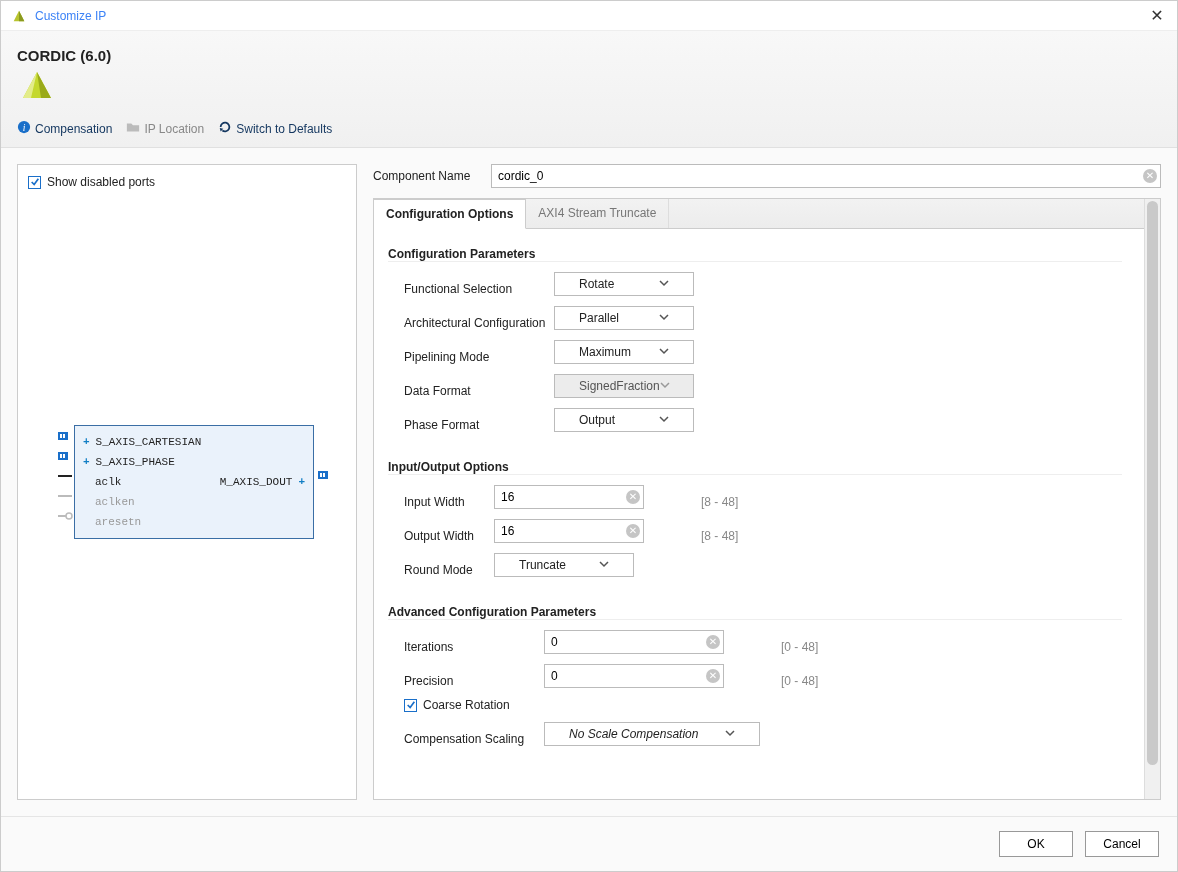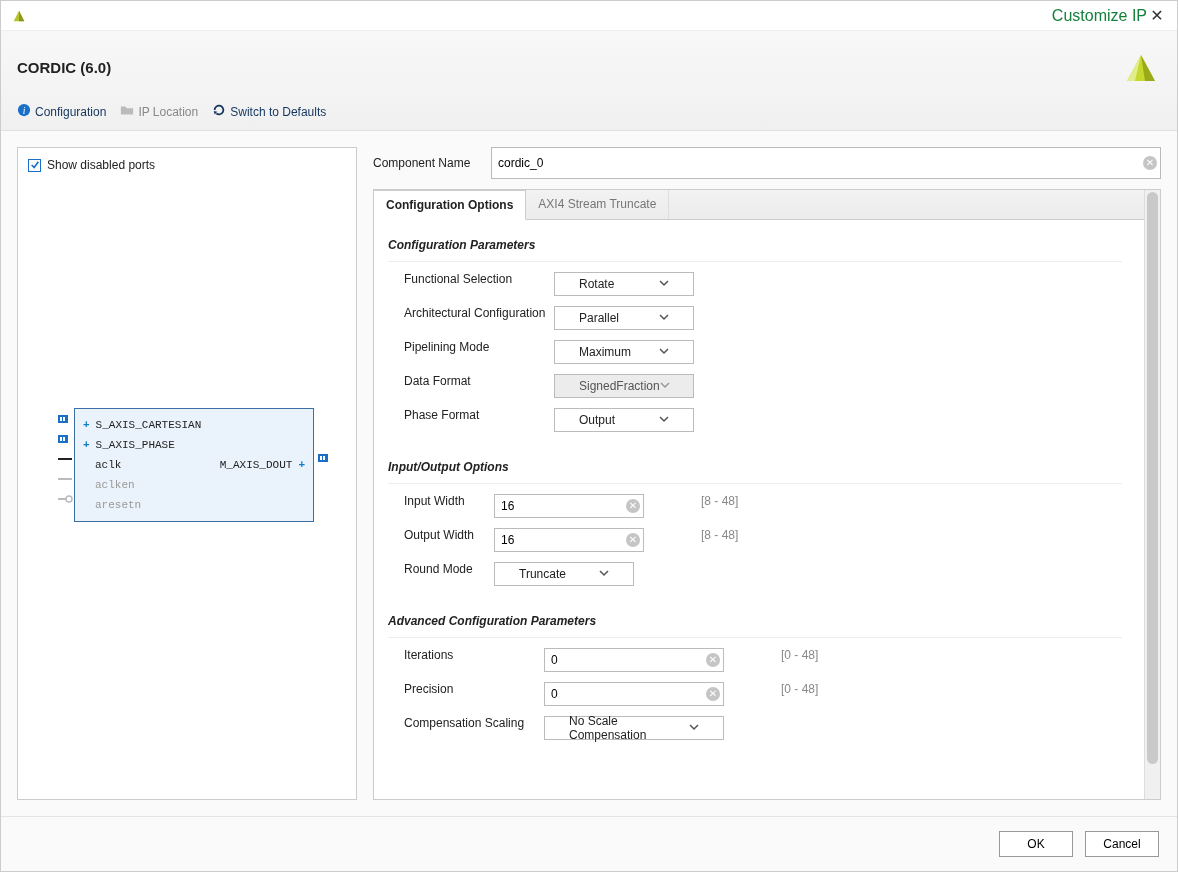--- a/index.html
+++ b/index.html
@@ -1,23 +1,23 @@
 <!DOCTYPE html>
 <html><head>
 <meta charset="utf-8">
 <style>
   * { box-sizing: border-box; margin: 0; padding: 0; }
   body { font-family: "Segoe UI", Arial, sans-serif; font-size: 12px; background: #fff; color: #222; }
   .window { width: 1178px; height: 872px; border: 1px solid #ccc; background:#fff; display:flex; flex-direction:column;}
   .titlebar { height: 30px; display:flex; align-items:center; padding: 0 10px; border-bottom: 1px solid #eee; }
-  .titlebar .title { flex:1; font-size:16px; color:#15803d;text-align:right;}
+  .titlebar .title { flex:1; font-size:12px; color:#3b82f6;}
   .appicon { width:16px; height:16px; margin-right:8px; display:inline-flex; }
   .close-x { font-size:16px; color:#333; cursor:pointer; width:20px; text-align:center;}
   .header { padding: 16px 16px 10px 16px; background: linear-gradient(#f8f8f8,#f0f0f0); border-bottom:1px solid #e0e0e0;}
-  .header-row1 { display:flex; align-items:center; justify-content:space-between;}
+  .header-row1 { display:flex; justify-content:space-between;flex-direction:column;}
   .header-title { font-size:15px; font-weight:bold; color:#222;}
   .logo { width:40px; height:40px;}
   .toolbar { margin-top:16px; display:flex; gap:14px; align-items:center; color:#13365f; font-size:12px;}
   .toolbar .tb-item { display:flex; align-items:center; gap:4px; cursor:pointer;}
   .toolbar .tb-item.disabled { color:#888; cursor:default;}
   .toolbar svg { width:14px; height:14px;}
   .body { flex:1; padding: 16px; display:flex; gap:16px; overflow:hidden; background:#fafafa;}
   .left-panel { width: 340px; border:1px solid #ccc; background:#fff; display:flex; flex-direction:column;}
   .tabs { display:flex; background: linear-gradient(#f2f2f2,#ececec); border-bottom:1px solid #ccc; }
   .tab { padding:7px 12px; font-size:12px; color:#777; cursor:pointer; border-right:1px solid #ddd;}
@@ -29,30 +29,30 @@
   .checkbox .box svg { width:10px; height:10px;}
   .ip-block { position:absolute; top:260px; left:56px; width:240px; border:1px solid #3a6ea5; border-right:1px solid #3a6ea5; background:#eaf2fb; font-family: "Consolas","Courier New",monospace; font-size:11px; padding:6px 8px; }
   .ip-row { display:flex; align-items:center; height:20px;}
   .portplus { color:#117ec4; font-weight:bold; margin-right:6px;}
   .port-left { color:#222;}
   .port-left.disabled { color:#999;}
   .port-right { margin-left:auto; color:#222;}
   .right-panel { flex:1; display:flex; flex-direction:column; overflow:hidden;}
   .comp-row { display:flex; align-items:center; gap:8px; margin-bottom:10px;}
   .comp-row label { font-size:12px; color:#222; width:110px;}
-  .text-input { flex:1; height:32px; border:1px solid #bbb; padding:0 24px 0 6px; font-size:12px; background:#fff; position:relative;}
+  .text-input { flex:1; height:24px; border:1px solid #bbb; padding:0 24px 0 6px; font-size:12px; background:#fff; position:relative;}
   .input-wrap { position:relative; flex:1; display:flex;}
   .clear-btn { position:absolute; right:4px; top:50%; transform:translateY(-50%); width:14px; height:14px; border-radius:50%; background:#c5c5c5; color:#fff; display:flex; align-items:center; justify-content:center; font-size:10px; cursor:pointer; line-height:1;}
   .config-box { flex:1; border:1px solid #ccc; background:#fff; display:flex; overflow:hidden;}
   .config-inner { flex:1; overflow:auto; padding: 14px 22px 20px 14px;}
   .scrollbar { width:16px; background:#f0f0f0; border-left:1px solid #ddd; position:relative;}
   .scroll-thumb { position:absolute; left:2px; right:2px; top:2px; height:94%; background:#c9c9c9; border-radius:6px;}
-  .section-title { font-size:12px; font-weight:bold; color:#222; margin:14px 0 2px 0; border-bottom:1px solid #eee; padding-bottom:9px;font-style:italic;}
+  .section-title { font-size:12px; font-weight:bold; color:#222; margin:14px 0 2px 0; border-bottom:1px solid #eee; padding-bottom:0;}
   .section-title:first-child{margin-top:4px;}
-  .form-row { display:flex; align-items:flex-start; margin-top:10px; padding-left:16px;}
+  .form-row { display:flex; align-items:flex-end; margin-top:10px; padding-left:16px;}
   .form-row label { font-size:12px; width:150px; color:#222;}
   .form-row.adv label { width:140px;}
   .select { width:140px; height:24px; border:1px solid #bbb; background:#fff; display:flex; align-items:center; padding:0 24px; font-size:12px; cursor:pointer; position:relative;}
   .select.disabled { background:#ececec; color:#555; cursor:default;}
   .select .caret { margin-left:auto;}
   .caret svg{width:10px;height:10px;}
   .numwrap { position:relative; width:150px;}
   .numwrap.adv{width:180px;}
   .numinput { width:100%; height:24px; border:1px solid #bbb; padding:0 22px 0 6px; font-size:12px;}
   .range-hint { margin-left:12px; font-size:12px; color:#888;padding-left:45px;}
@@ -87,21 +87,21 @@
             <path fill="#e3ec8a" d="M6 34 L20 8 L14 34 Z"></path>
           </svg>
       </div>
     </div>
     <div class="toolbar">
       <div class="tb-item">
         <span><svg viewBox="0 0 16 16">
               <circle cx="8" cy="8" r="7" fill="#1a6fc9"></circle>
               <text x="8" y="12" text-anchor="middle" fill="#fff" font-size="11" font-family="serif" font-style="italic">i</text>
             </svg></span>
-        <span>Configuration</span>
+        <span>Compensation</span>
       </div>
       <div class="tb-item disabled">
         <span><svg viewBox="0 0 16 16">
               <path fill="#bbb" d="M1 4h5l2 2h7v7H1z"></path>
             </svg></span>
         <span>IP Location</span>
       </div>
       <div class="tb-item">
         <span><svg viewBox="0 0 16 16">
               <path fill="none" stroke="#13365f" stroke-width="2" d="M3 8a5 5 0 1 1 2 4"></path>
@@ -285,22 +285,32 @@
             </div>
             <div class="form-row adv">
               <label>Precision</label>
               <div class="numwrap adv">
                 <input class="numinput" value="0" style="">
                 <span class="clear-btn">✕</span>
               </div>
               <span class="range-hint">[0 - 48]</span>
             </div>
             <div class="form-row adv">
+              <label class="checkbox" style="width:auto;">
+                <span class="box">
+                  <svg viewBox="0 0 12 12">
+                      <path d="M2 6l3 3 5-7" stroke="#1a6fc9" stroke-width="2" fill="none"></path>
+                    </svg>
+                </span>
+                <span>Coarse Rotation</span>
+              </label>
+            </div>
+            <div class="form-row adv">
               <label>Compensation Scaling</label>
-              <div class="select" style="width:180px;">
+              <div class="select" style="width:216px;font-style:italic;">
                 <span>No Scale Compensation</span>
                 <span class="caret"><svg viewBox="0 0 10 10">
                       <path d="M1 3l4 4 4-4" stroke="#555" fill="none" stroke-width="1.5"></path>
                     </svg></span>
               </div>
             </div>
 
           </div>
         </div>
         <div class="scrollbar">

